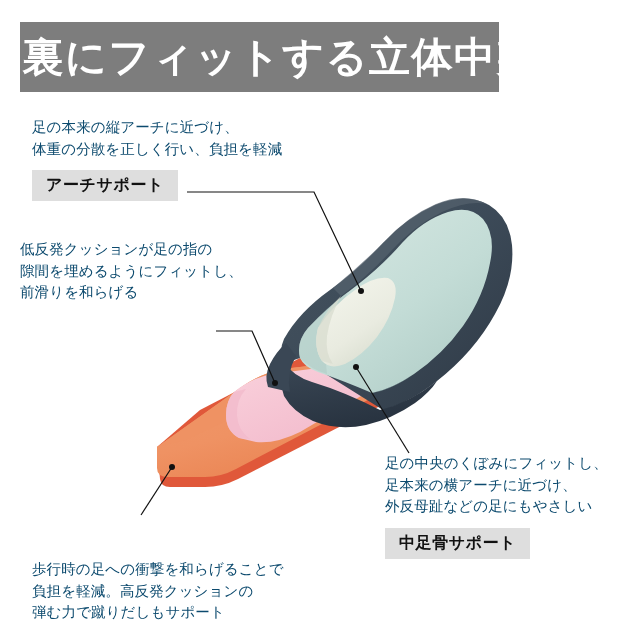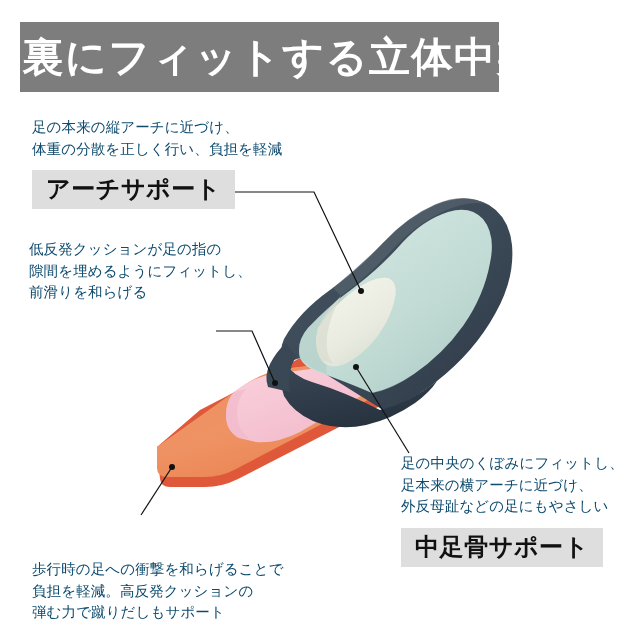--- a/index.html
+++ b/index.html
@@ -54,39 +54,39 @@
     font-size: 14.5px;
     line-height: 21.5px;
     color: #0c4a6e;
     white-space: pre-line;
     letter-spacing: 0.1px;
   }
   .label-chip {
     display: inline-block;
     background: #dedede;
     color: #111111;
-    font-size: 24px;
+    font-size: 16px;
     font-weight: 700;
     letter-spacing: 0.6px;
     line-height: 1;
     padding: 7px 14px 8px 14px;
     white-space: nowrap;
   }
 
   
   #callout-arch      { left: 32px;  top: 117px; }
   #callout-arch .label-wrap   { margin-top: 10px; }
 
-  #callout-soft      { left: 29px;  top: 239px; }
+  #callout-soft      { left: 20px;  top: 239px; }
   #callout-soft .label-wrap   { margin-top: 10px; }
 
   #callout-bene      { left: 32px;  top: 511px; margin-top: 48px; }
   #callout-bene .label-wrap   { margin-top: 10px; }
 
-  #callout-meta      { left: 385px; top: 453px; margin-left: 16px; }
+  #callout-meta      { left: 385px; top: 453px; }
   #callout-meta .label-wrap   { margin-top: 10px; }
 
   
   #leaders {
     position: absolute;
     left: 0; top: 0;
     width: 640px; height: 640px;
     pointer-events: none;
   }
   

